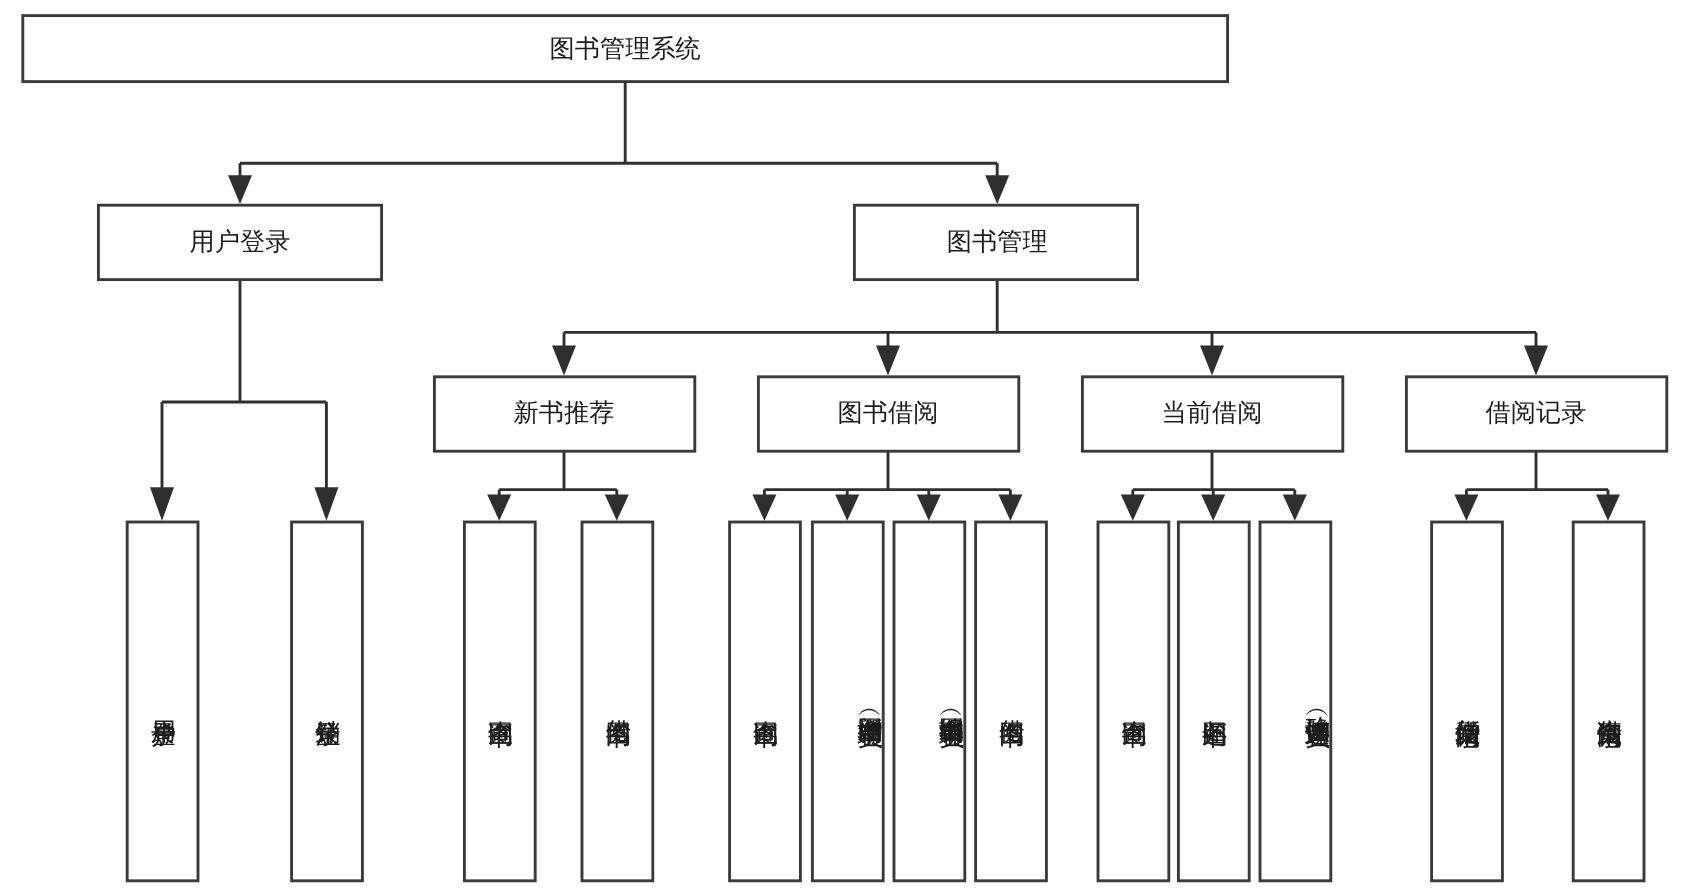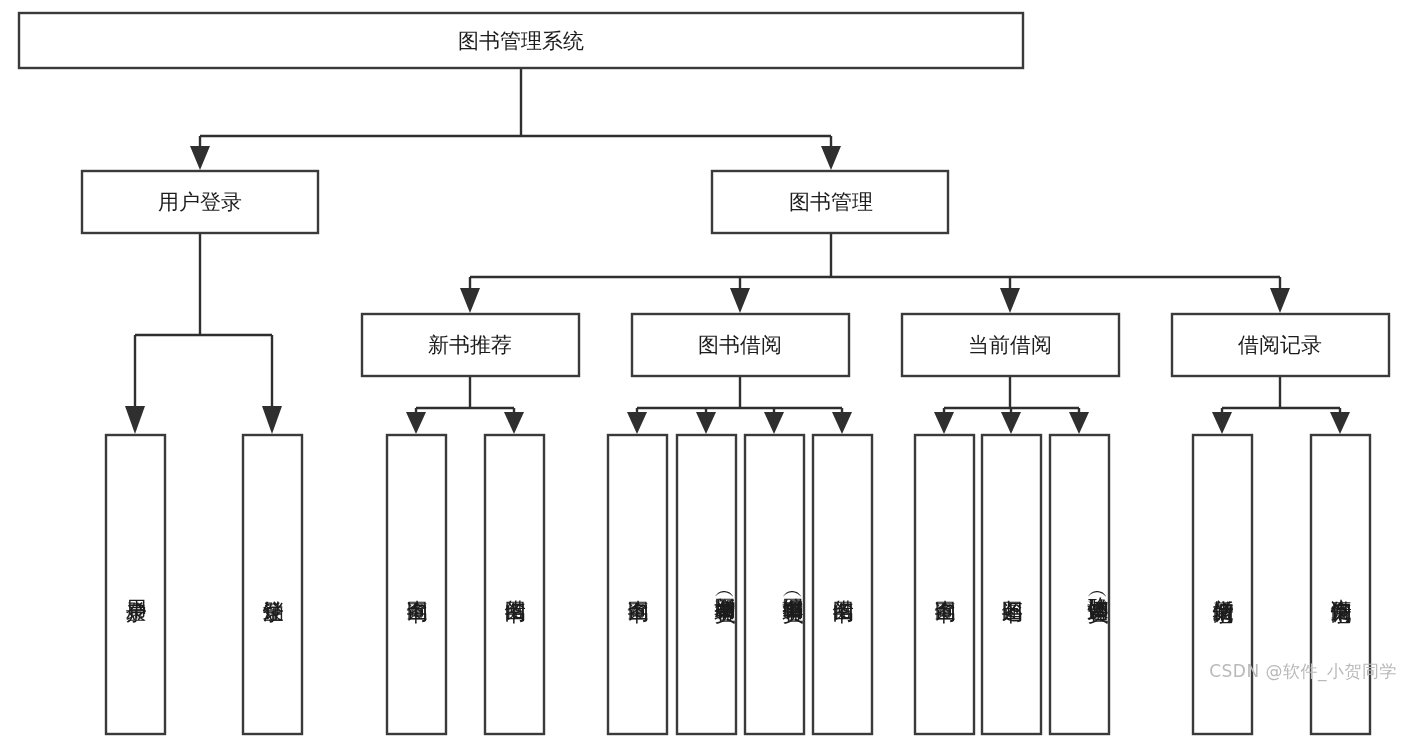--- a/index.html
+++ b/index.html
@@ -220,15 +220,14 @@
   <div class="vlabel" style="left:745px; top:437px; width:59px; height:295px; align-items:flex-start;">编辑图书（管理员）</div>
   <div class="vlabel" style="left:813px; top:435px; width:59px; height:299px;">借阅图书</div>
 
   <div class="vlabel" style="left:915px; top:435px; width:59px; height:299px;">查询图书</div>
   <div class="vlabel" style="left:982px; top:435px; width:59px; height:299px;">归还图书</div>
   <div class="vlabel" style="left:1050px; top:437px; width:59px; height:295px; align-items:flex-start;">确认归还（管理员）</div>
 
   <div class="vlabel" style="left:1193px; top:435px; width:59px; height:299px;">新增借阅记录</div>
   <div class="vlabel" style="left:1311px; top:435px; width:59px; height:299px;">查询借阅记录</div>
 
-  <div class="watermark">CSDN @软件_小贺同学</div>
 
 </div>
 
 </body></html>

